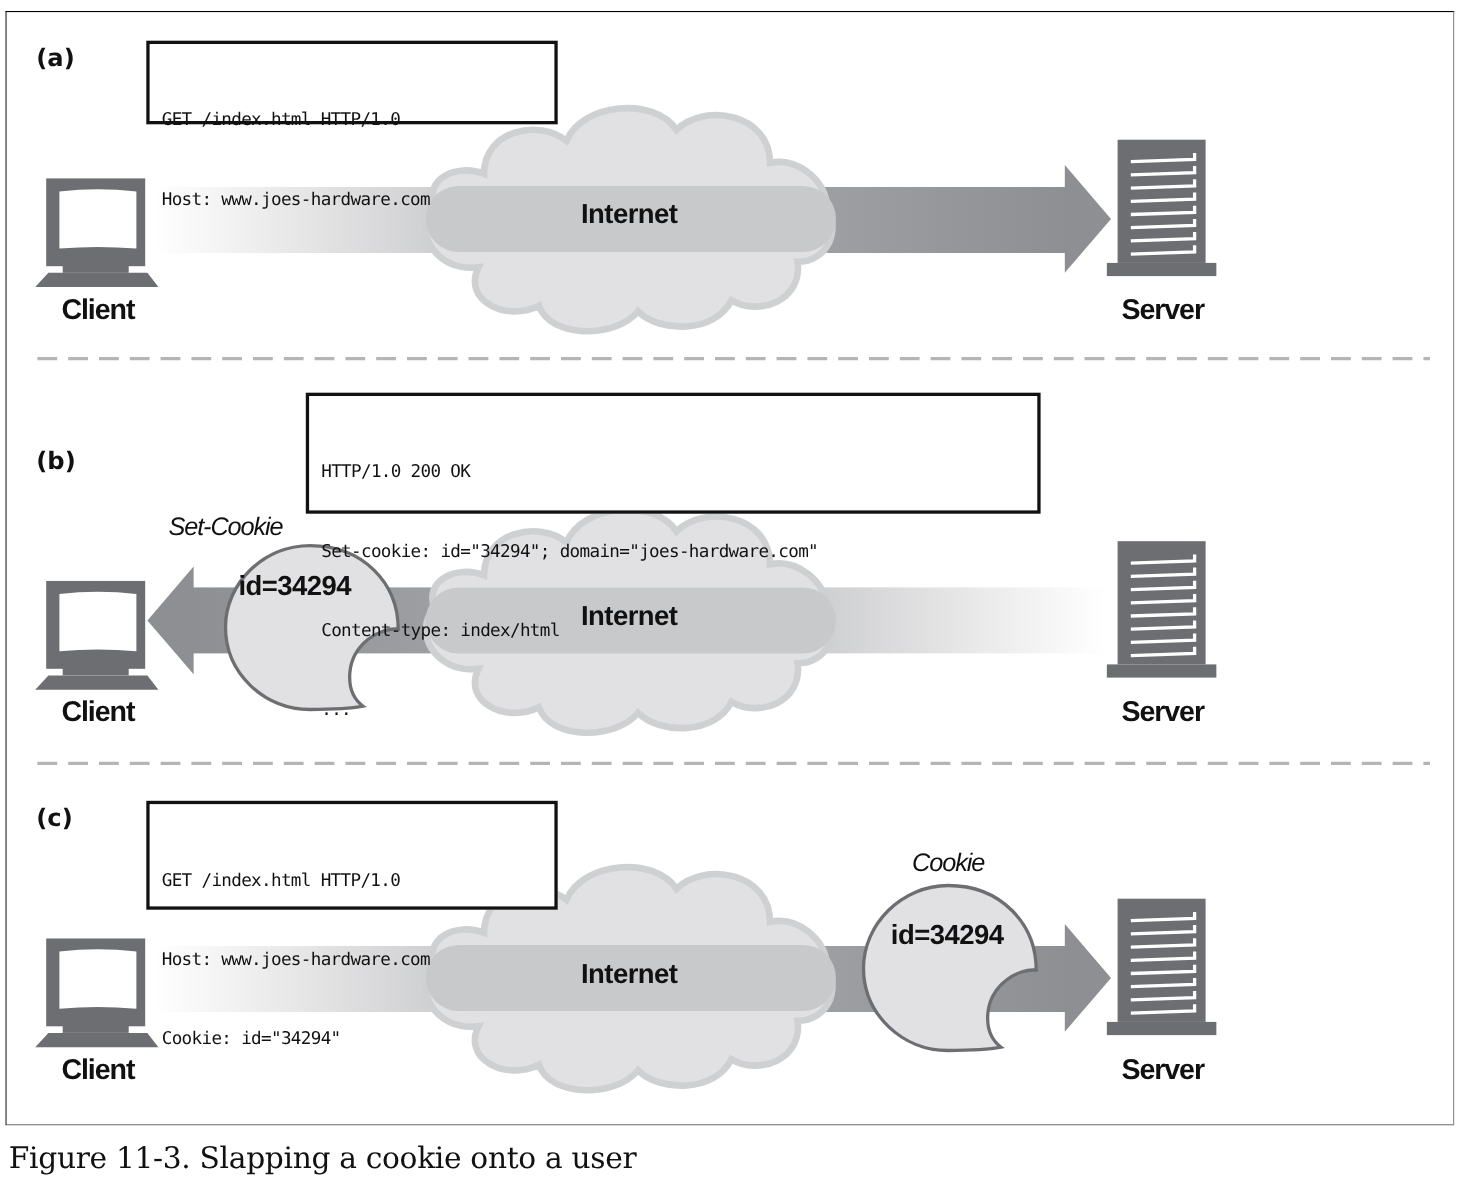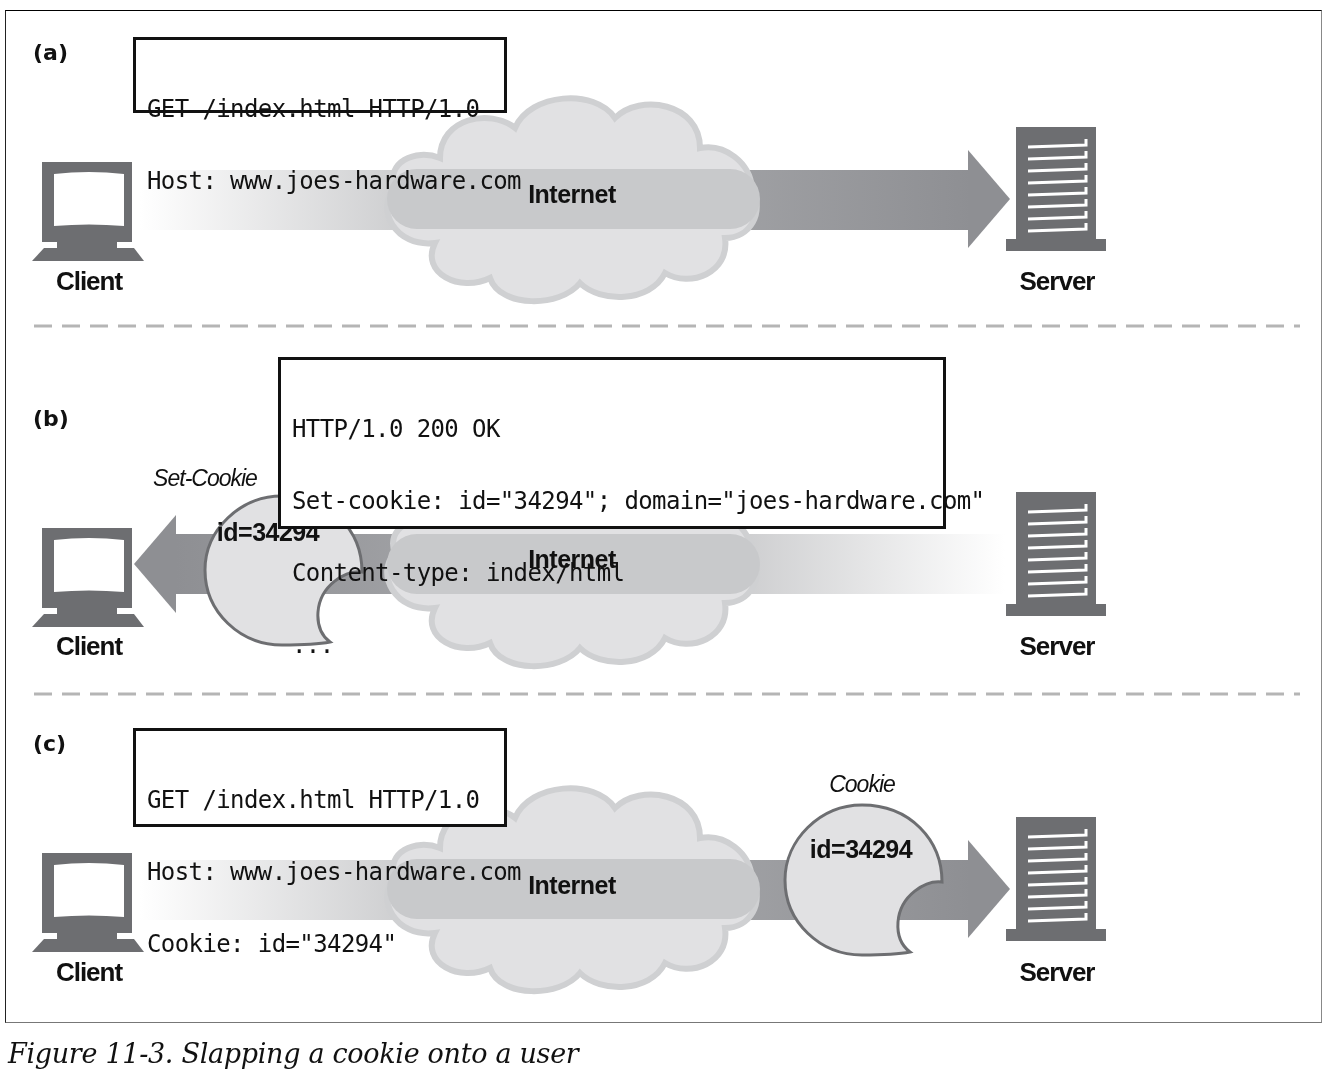--- a/index.html
+++ b/index.html
@@ -10,27 +10,27 @@
       box-sizing: border-box;
     }
     svg.diagram { position: absolute; left: 0; top: 0; }
     .panel-label { font-family: "DejaVu Sans", sans-serif; font-weight: bold; font-size: 22px; fill: #111; }
     .node-label { font-family: "Liberation Sans", sans-serif; font-weight: bold; font-size: 26px; fill: #111; letter-spacing: -1px; }
     .cloud-label { font-family: "Liberation Sans", sans-serif; font-weight: bold; font-size: 25px; fill: #111; letter-spacing: -0.5px; }
     .cookie-label { font-family: "Liberation Sans", sans-serif; font-style: italic; font-size: 23px; fill: #111; letter-spacing: -1px; }
     .cookie-id { font-family: "Liberation Sans", sans-serif; font-weight: bold; font-size: 25px; fill: #111; letter-spacing: -0.5px; }
     .msg-box {
       position: absolute; background: #fff; border: 3px solid #111; box-sizing: border-box;
-      font-family: "DejaVu Sans Mono", monospace; font-size: 24px; line-height: 24px; color: #111;
+      font-family: "DejaVu Sans Mono", monospace; font-size: 16px; line-height: 24px; color: #111;
       padding: 9px 10px 0 11px; white-space: pre; letter-spacing: -0.6px;
     }
     .msg-line { display: block; }
     .caption {
       position: absolute; left: 8px; top: 1038px;
-      font-family: "DejaVu Serif", serif; font-style: italic; font-size: 27px; color: #111; letter-spacing: -0.3px;
+      font-family: "DejaVu Serif", serif; font-size: 27px; color: #111; letter-spacing: -0.3px;
     }
   </style>
 </head>
 <body>
 
 <div class="frame"></div>
 
 <svg class="diagram" width="1334" height="1080" viewBox="0 0 1334 1080">
   <defs>
     <linearGradient id="gradRight" x1="0" y1="0" x2="1" y2="0">
@@ -149,21 +149,21 @@
       <text class="node-label" x="1057" y="981" text-anchor="middle">Server</text>
     </g>
   </g>
 </svg>
 
 <div class="msg-box" style="left:133px; top:37px; width:374px; height:76px;">
   <span class="msg-line">GET /index.html HTTP/1.0</span>
   <span class="msg-line">Host: www.joes-hardware.com</span>
 </div>
 
-<div class="msg-box" style="left:278px; top:357px; width:668px; height:172px;">
+<div class="msg-box" style="left:278px; top:357px; width:668px; height:110px;">
   <span class="msg-line">HTTP/1.0 200 OK</span>
   <span class="msg-line">Set-cookie: id="34294"; domain="joes-hardware.com"</span>
   <span class="msg-line">Content-type: index/html</span>
   <span class="msg-line">...</span>
 </div>
 
 <div class="msg-box" style="left:133px; top:728px; width:374px; height:99px;">
   <span class="msg-line">GET /index.html HTTP/1.0</span>
   <span class="msg-line">Host: www.joes-hardware.com</span>
   <span class="msg-line">Cookie: id="34294"</span>

